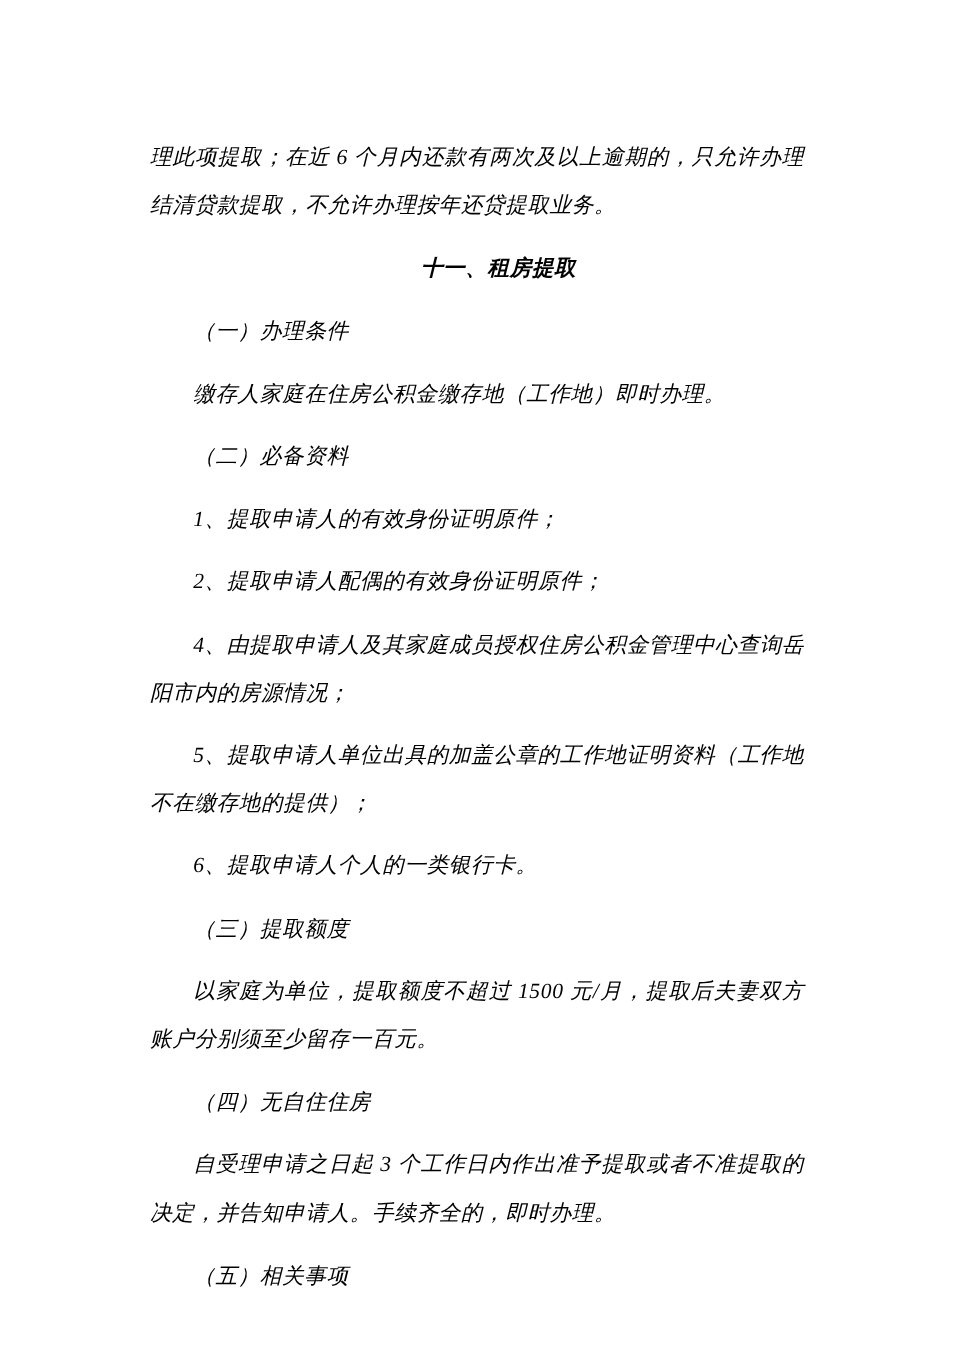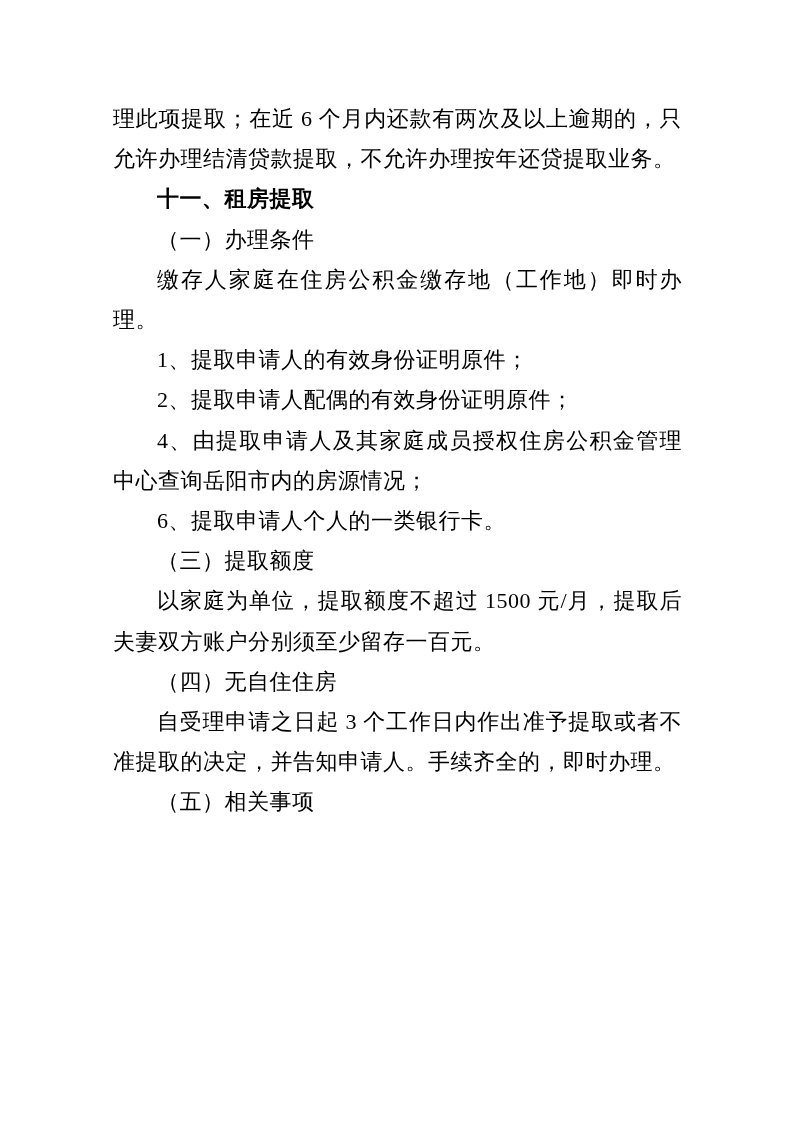--- a/index.html
+++ b/index.html
@@ -15,51 +15,54 @@
     overflow: hidden;
     box-sizing: border-box;
   }
   .content {
     position: absolute;
     left: 113px;
     top: 99px;
     width: 569px;
   }
   .para {
-    margin: 0;
+    margin: 12px;
     padding: 0;
     font-family: "Liberation Serif", "DejaVu Serif", serif;
-    font-size: 22px;
+    font-size: 18px;
     line-height: 40.2px;
     color: #000000;
     text-align: justify;
     text-justify: inter-ideograph;
     letter-spacing: 0.5px;
+    font-style: italic;
   }
   .para.indent {
     text-indent: 2em;
   }
   .para.heading {
     font-family: "Liberation Sans", "DejaVu Sans", sans-serif;
     font-weight: 700;
-    text-align: left;
+    text-align: center;
   }
 </style>
 </head>
 <body>
 
 <div class="page">
   <div class="content" id="document-content">
       <p class="para">理此项提取；在近 6 个月内还款有两次及以上逾期的，只允许办理结清贷款提取，不允许办理按年还贷提取业务。</p>
       <p class="para indent heading">十一、租房提取</p>
       <p class="para indent">（一）办理条件</p>
       <p class="para indent">缴存人家庭在住房公积金缴存地（工作地）即时办理。</p>
+      <p class="para indent">（二）必备资料</p>
       <p class="para indent">1、提取申请人的有效身份证明原件；</p>
       <p class="para indent">2、提取申请人配偶的有效身份证明原件；</p>
       <p class="para indent">4、由提取申请人及其家庭成员授权住房公积金管理中心查询岳阳市内的房源情况；</p>
+      <p class="para indent">5、提取申请人单位出具的加盖公章的工作地证明资料（工作地不在缴存地的提供）；</p>
       <p class="para indent">6、提取申请人个人的一类银行卡。</p>
       <p class="para indent">（三）提取额度</p>
       <p class="para indent">以家庭为单位，提取额度不超过 1500 元/月，提取后夫妻双方账户分别须至少留存一百元。</p>
       <p class="para indent">（四）无自住住房</p>
       <p class="para indent">自受理申请之日起 3 个工作日内作出准予提取或者不准提取的决定，并告知申请人。手续齐全的，即时办理。</p>
       <p class="para indent">（五）相关事项</p>
     </div>
 </div>
 
 </body></html>

